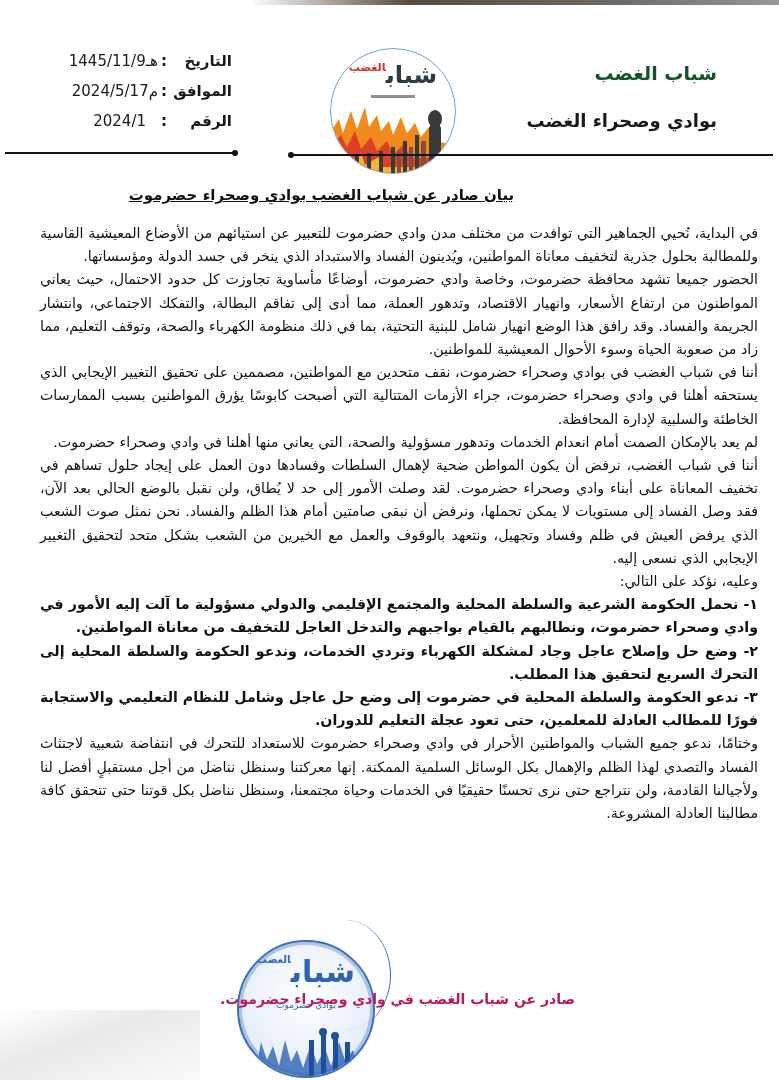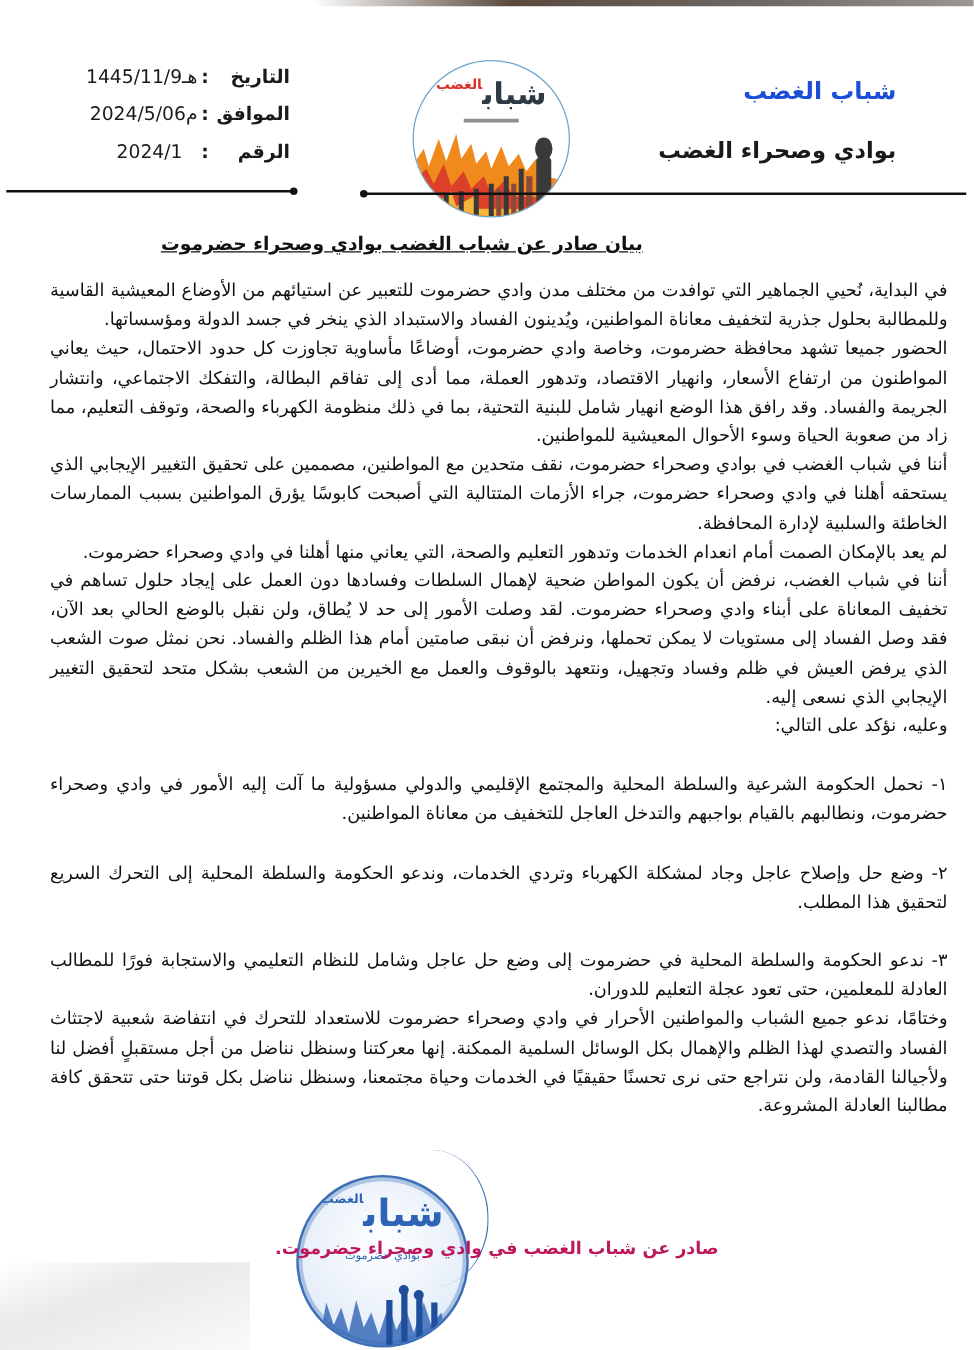--- a/index.html
+++ b/index.html
@@ -31,21 +31,21 @@
       height: 140px;
     }
     .org-name {
       position: absolute;
       right: 62px;
       top: 42px;
       direction: rtl;
       font-family: "DejaVu Sans", sans-serif;
       font-weight: bold;
       font-size: 19px;
-      color: #1d4ed8;
+      color: #14532d;
       text-align: right;
       white-space: nowrap;
     }
     .org-sub {
       position: absolute;
       right: 62px;
       top: 90px;
       direction: rtl;
       font-family: "DejaVu Sans", sans-serif;
       font-weight: bold;
@@ -165,22 +165,21 @@
       text-align: justify;
       font-family: "DejaVu Sans", sans-serif;
       font-size: 14.2px;
       line-height: 23.2px;
       color: #111;
     }
     .body-text p {
       margin: 0;
     }
     .body-text p.bold {
-      font-weight: normal;
-      margin-top: 24px;
+      font-weight: bold;
     }
     .body-text p.last {
       text-align-last: right;
     }
 
     .stamp {
       position: absolute;
       left: 237px;
       top: 940px;
       width: 134px;
@@ -296,21 +295,21 @@
 
   <div class="meta">
     <div class="meta-row">
       <span class="meta-label">التاريخ</span>
       <span class="meta-colon">:</span>
       <span class="meta-value">1445/11/9هـ</span>
     </div>
     <div class="meta-row">
       <span class="meta-label">الموافق</span>
       <span class="meta-colon">:</span>
-      <span class="meta-value">2024/5/06م</span>
+      <span class="meta-value">2024/5/17م</span>
     </div>
     <div class="meta-row num">
       <span class="meta-label">الرقم</span>
       <span class="meta-colon">:</span>
       <span class="meta-value">2024/1</span>
     </div>
   </div>
 </div>
 
 <div class="rule left">
@@ -319,21 +318,21 @@
 <div class="rule right" style="left:291px; width:482px;">
     <span class="rule-dot"></span>
   </div>
 
 <div class="title">بيان صادر عن شباب الغضب بوادي وصحراء حضرموت</div>
 
 <div class="body-text">
   <p>في البداية، نُحيي الجماهير التي توافدت من مختلف مدن وادي حضرموت للتعبير عن استيائهم من الأوضاع المعيشية القاسية وللمطالبة بحلول جذرية لتخفيف معاناة المواطنين، ويُدينون الفساد والاستبداد الذي ينخر في جسد الدولة ومؤسساتها.</p>
   <p>الحضور جميعا تشهد محافظة حضرموت، وخاصة وادي حضرموت، أوضاعًا مأساوية تجاوزت كل حدود الاحتمال، حيث يعاني المواطنون من ارتفاع الأسعار، وانهيار الاقتصاد، وتدهور العملة، مما أدى إلى تفاقم البطالة، والتفكك الاجتماعي، وانتشار الجريمة والفساد. وقد رافق هذا الوضع انهيار شامل للبنية التحتية، بما في ذلك منظومة الكهرباء والصحة، وتوقف التعليم، مما زاد من صعوبة الحياة وسوء الأحوال المعيشية للمواطنين.</p>
   <p>أننا في شباب الغضب في بوادي وصحراء حضرموت، نقف متحدين مع المواطنين، مصممين على تحقيق التغيير الإيجابي الذي يستحقه أهلنا في وادي وصحراء حضرموت، جراء الأزمات المتتالية التي أصبحت كابوسًا يؤرق المواطنين بسبب الممارسات الخاطئة والسلبية لإدارة المحافظة.</p>
-  <p>لم يعد بالإمكان الصمت أمام انعدام الخدمات وتدهور التعليم والصحة، التي يعاني منها أهلنا في وادي وصحراء حضرموت.</p>
+  <p>لم يعد بالإمكان الصمت أمام انعدام الخدمات وتدهور مسؤولية والصحة، التي يعاني منها أهلنا في وادي وصحراء حضرموت.</p>
   <p>أننا في شباب الغضب، نرفض أن يكون المواطن ضحية لإهمال السلطات وفسادها دون العمل على إيجاد حلول تساهم في تخفيف المعاناة على أبناء وادي وصحراء حضرموت. لقد وصلت الأمور إلى حد لا يُطاق، ولن نقبل بالوضع الحالي بعد الآن، فقد وصل الفساد إلى مستويات لا يمكن تحملها، ونرفض أن نبقى صامتين أمام هذا الظلم والفساد. نحن نمثل صوت الشعب الذي يرفض العيش في ظلم وفساد وتجهيل، ونتعهد بالوقوف والعمل مع الخيرين من الشعب بشكل متحد لتحقيق التغيير الإيجابي الذي نسعى إليه.</p>
   <p>وعليه، نؤكد على التالي:</p>
   <p class="bold">١- نحمل الحكومة الشرعية والسلطة المحلية والمجتمع الإقليمي والدولي مسؤولية ما آلت إليه الأمور في وادي وصحراء حضرموت، ونطالبهم بالقيام بواجبهم والتدخل العاجل للتخفيف من معاناة المواطنين.</p>
   <p class="bold">٢- وضع حل وإصلاح عاجل وجاد لمشكلة الكهرباء وتردي الخدمات، وندعو الحكومة والسلطة المحلية إلى التحرك السريع لتحقيق هذا المطلب.</p>
   <p class="bold">٣- ندعو الحكومة والسلطة المحلية في حضرموت إلى وضع حل عاجل وشامل للنظام التعليمي والاستجابة فورًا للمطالب العادلة للمعلمين، حتى تعود عجلة التعليم للدوران.</p>
   <p class="last">وختامًا، ندعو جميع الشباب والمواطنين الأحرار في وادي وصحراء حضرموت للاستعداد للتحرك في انتفاضة شعبية لاجتثاث الفساد والتصدي لهذا الظلم والإهمال بكل الوسائل السلمية الممكنة. إنها معركتنا وسنظل نناضل من أجل مستقبلٍ أفضل لنا ولأجيالنا القادمة، ولن نتراجع حتى نرى تحسنًا حقيقيًا في الخدمات وحياة مجتمعنا، وسنظل نناضل بكل قوتنا حتى تتحقق كافة مطالبنا العادلة المشروعة.</p>
 </div>
 
 <div class="smudge"></div>
 

